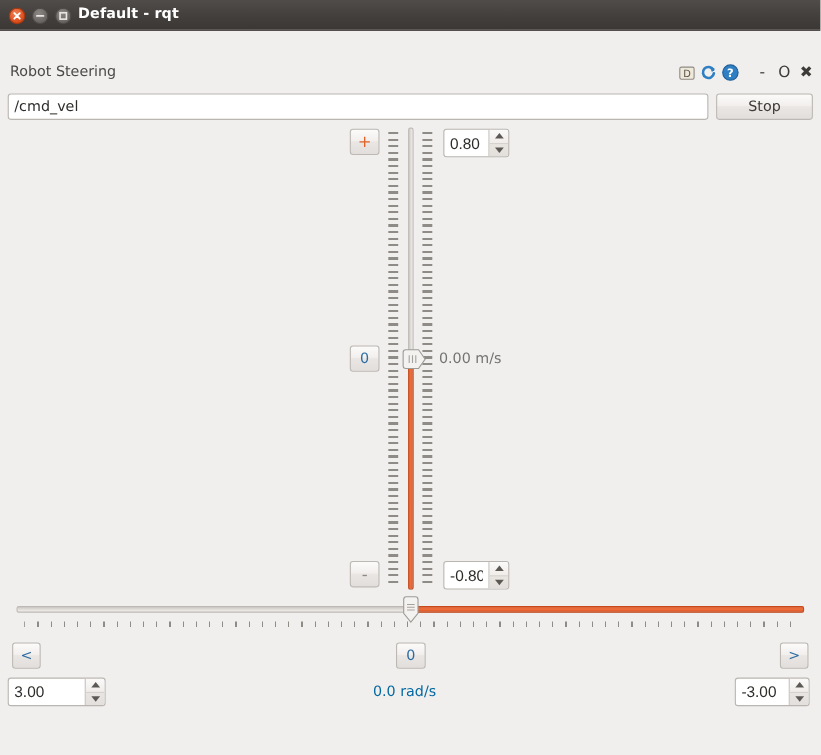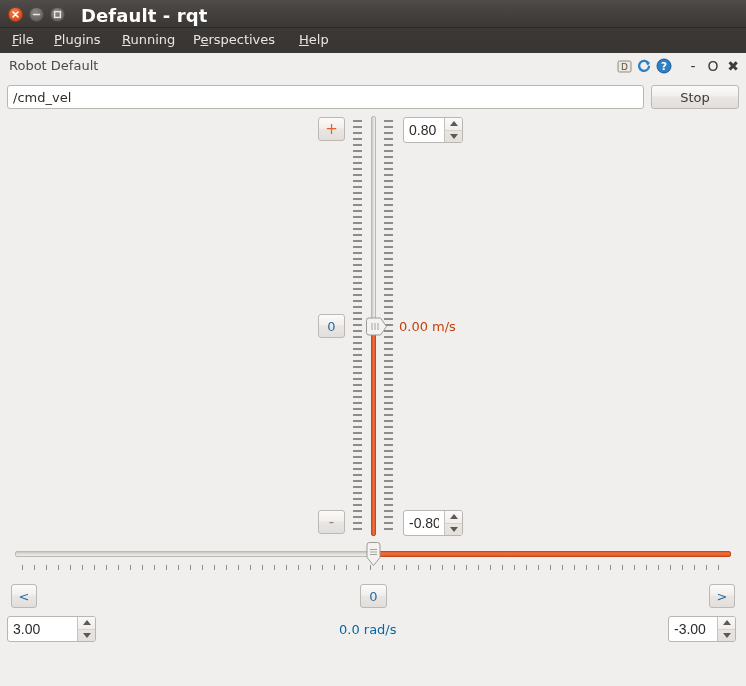--- a/index.html
+++ b/index.html
@@ -49,23 +49,23 @@
     border: 1px solid #4f4b48;
   }
   .wctl-max {
     left: 50px;
     background: radial-gradient(circle at 40% 32%, #8b8783 0%, #6d6966 60%, #5b5754 100%);
     border: 1px solid #4f4b48;
   }
   .wctl svg { display:block; position:absolute; left:0; top:0; }
   .title-text {
     position: absolute;
-    left: 81px; top: 5px;
+    left: 71px; top: 5px;
     color: #ffffff;
-    font-size: 18px;
+    font-size: 13px;
     font-weight: bold;
     letter-spacing: 0.1px;
     white-space: nowrap;
   }
 
   
   .menubar {
     position: absolute;
     left: 0; top: 28px;
     width: 746px; height: 25px;
@@ -215,21 +215,21 @@
   .vhandle {
     position: absolute;
     left: 14px;
     width: 24px; height: 19px;
   }
 
   .mps-label {
     position: absolute;
     left: 399px; top: 319px;
     font-size: 13px;
-    color: #c2410c;
+    color: #737373;
     white-space: nowrap;
   }
 
   
   .spin {
     position: absolute;
     box-sizing: border-box;
     display: flex;
     background: #ffffff;
     border: 1px solid #b9b5b0;
@@ -362,30 +362,23 @@
       </svg>
     </div>
     <div class="wctl wctl-max">
       <svg width="13" height="13" viewBox="0 0 13 13" aria-hidden="true">
         <rect x="3.6" y="3.6" width="5.8" height="5.8" stroke="#e9e7e5" stroke-width="1.5" fill="none"></rect>
       </svg>
     </div>
     <div class="title-text">Default - rqt</div>
   </div>
 
-  <div class="menubar">
-    <div class="menu-item" style="left:12px"><u>F</u>ile</div>
-    <div class="menu-item" style="left:54px"><u>P</u>lugins</div>
-    <div class="menu-item" style="left:122px"><u>R</u>unning</div>
-    <div class="menu-item" style="left:193px">P<u>e</u>rspectives</div>
-    <div class="menu-item" style="left:299px"><u>H</u>elp</div>
-  </div>
 
   <div class="plugin-header">
-    <div class="plugin-title">Robot Default</div>
+    <div class="plugin-title">Robot Steering</div>
     <div class="hdr-icons">
       <span class="hdr-ico">
         <svg width="15" height="15" viewBox="0 0 15 15" aria-hidden="true">
           <rect x="1" y="2" width="13" height="11" rx="1.5" fill="#efe9d9" stroke="#8d8a86" stroke-width="1"></rect>
           <text x="7.5" y="11" font-family="DejaVu Sans, sans-serif" font-size="9" fill="#55524e" text-anchor="middle">D</text>
         </svg>
       </span>
       <span class="hdr-ico">
         <svg width="16" height="16" viewBox="0 0 16 16" aria-hidden="true">
           <path d="M12.4 5.4 A5 5 0 1 0 13 8.6" fill="none" stroke="#2f7fc4" stroke-width="2.4" stroke-linecap="round"></path>

